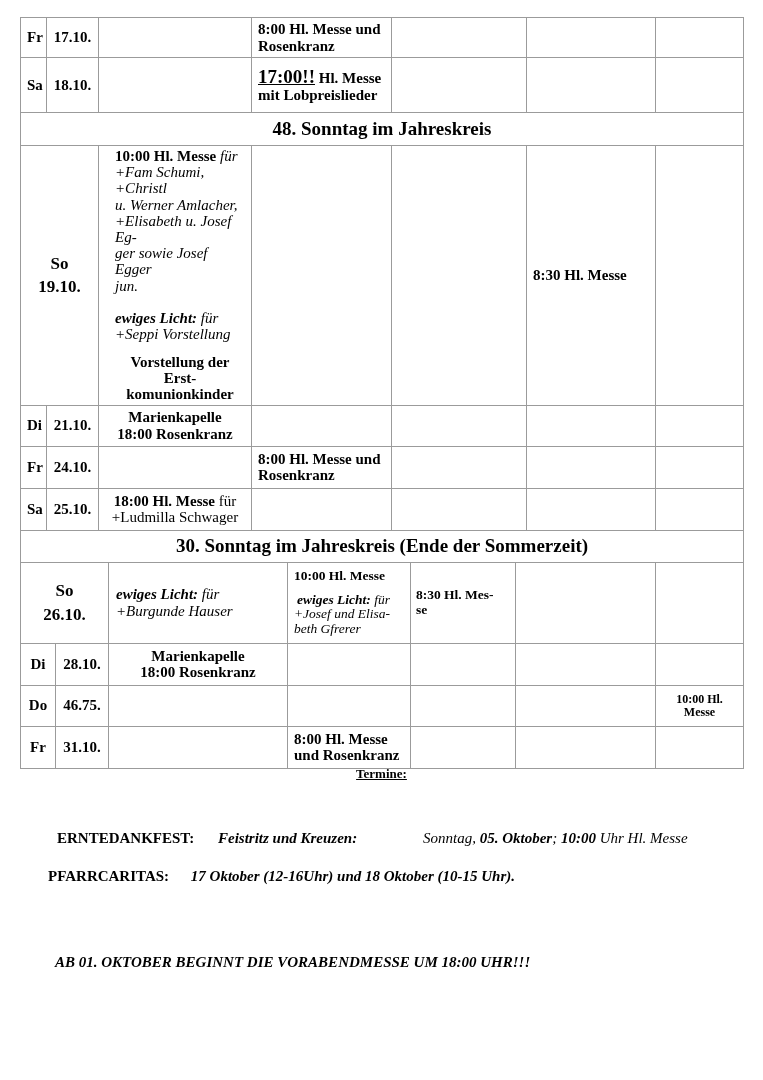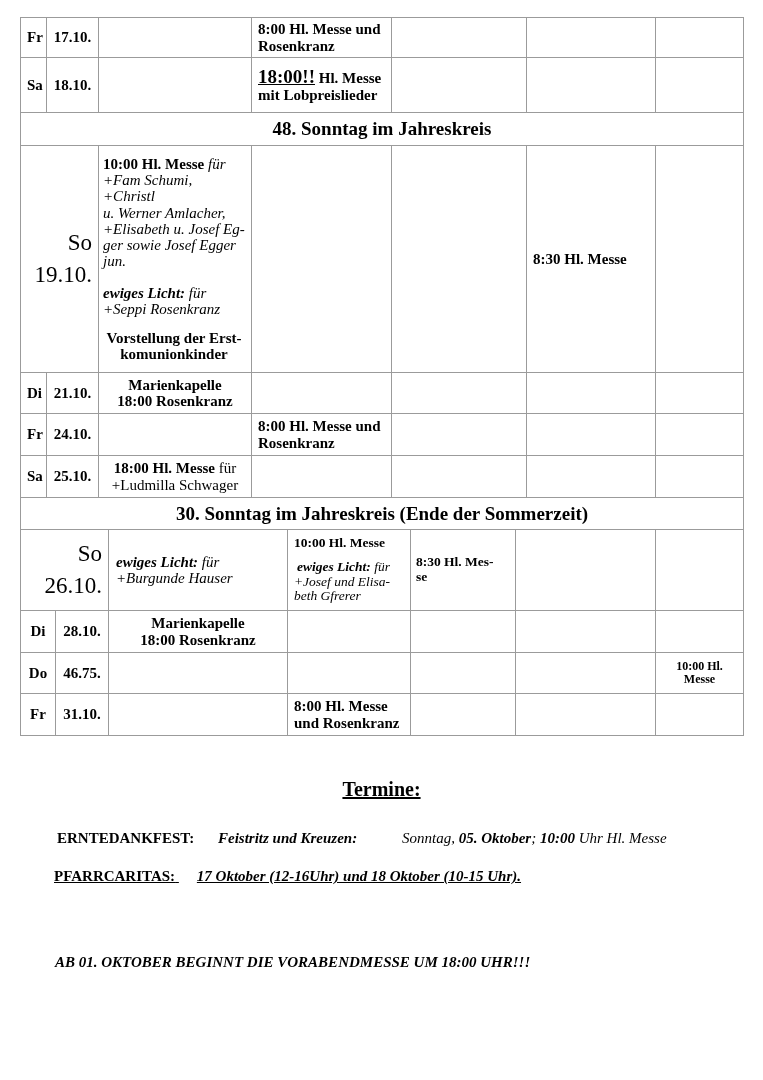--- a/index.html
+++ b/index.html
@@ -11,34 +11,34 @@
   td{border:1px solid #9b9b9b;vertical-align:middle;padding:2px 6px;
      font-size:15px;line-height:1.12;overflow:hidden;}
   .b{font-weight:bold;}
   .i{font-style:italic;}
   .bi{font-weight:bold;font-style:italic;}
   .u{}
   .tc{text-align:center;}
   .tl{text-align:left;}
   .prel{white-space:pre-line;}
   .day,.date{text-align:center;font-weight:bold;}
-  .so-cell{font-size:23px;font-weight:normal;text-align:right;white-space:pre-line;line-height:1.4;}
+  .so-cell{font-size:17px;font-weight:bold;text-align:center;white-space:pre-line;line-height:1.4;}
   .sec-hdr{font-size:19px;font-weight:bold;text-align:center;border:1px solid #9b9b9b;}
   .t18{font-size:19px;font-weight:bold;text-decoration:underline;}
   .evt{font-weight:bold;}
   .sm{font-size:13.5px;}
   .gap16{height:16px;}
   .gap12{height:12px;}
   .lh{line-height:1.08;}
   
   .absline{position:absolute;font-size:15px;white-space:nowrap;}
   #termine-title{position:absolute;top:766px;left:0;width:763px;text-align:center;
-                 font-size:20px;font-weight:bold;text-decoration:underline;margin-top:12px;}
+                 font-size:13px;font-weight:bold;text-decoration:underline;}
   #bottom-line{position:absolute;top:1075px;left:0;width:763px;height:2px;background:#ededed;}
-  .ml20{margin-left:20px;} .ml62{margin-left:41px;} .ml18{margin-left:18px;}
+  .ml20{margin-left:20px;} .ml62{margin-left:62px;} .ml18{margin-left:18px;}
 </style>
 </head>
 <body>
 
 <div id="page">
 
   <div id="doc">
 
     <table id="tbl-upper">
       <colgroup>
@@ -59,47 +59,47 @@
 Rosenkranz</td>
         <td></td>
         <td></td>
         <td></td>
       </tr>
       <tr style="height:55px">
         <td class="day">Sa</td>
         <td class="date">18.10.</td>
         <td></td>
         <td class="tl lh">
-          <span class="t18">18:00!!</span><span class="b"> Hl. Messe</span>
+          <span class="t18">17:00!!</span><span class="b"> Hl. Messe</span>
           <div class="b">mit Lobpreislieder</div>
         </td>
         <td></td>
         <td></td>
         <td></td>
       </tr>
       <tr style="height:33px">
         <td colspan="7" class="sec-hdr">48. Sonntag im Jahreskreis</td>
       </tr>
       <tr style="height:227px">
         <td colspan="2" class="so-cell">So
 19.10.</td>
-        <td class="tl lh" style="padding-left:4px;">
+        <td class="tl lh" style="padding-left:16px;">
           <div>
             <span class="b">10:00 Hl. Messe</span><span class="i"> für</span>
           </div>
           <div class="i prel">+Fam Schumi, +Christl
 u. Werner Amlacher,
 +Elisabeth u. Josef Eg-
 ger sowie Josef Egger
 jun.</div>
           <div class="gap16"></div>
           <div>
             <span class="bi u">ewiges Licht:</span><span class="i"> für</span>
           </div>
-          <div class="i">+Seppi Rosenkranz</div>
+          <div class="i">+Seppi Vorstellung</div>
           <div class="gap12"></div>
           <div class="b u tc prel">Vorstellung der Erst-
 komunionkinder</div>
         </td>
         <td></td>
         <td></td>
         <td class="evt tl">8:30 Hl. Messe</td>
         <td></td>
       </tr>
       <tr style="height:41px">
@@ -210,21 +210,21 @@
   </div>
 
   <div id="termine-title">Termine:</div>
 
   <div class="absline" style="top:830px;left:57px;">
     <span class="b">ERNTEDANKFEST:</span>
     <span class="bi ml20">Feistritz und Kreuzen:</span>
     <span class="ml62"><span class="i">Sonntag, </span><span class="bi">05. Oktober</span><span class="i">; </span><span class="bi">10:00</span><span class="i"> Uhr Hl. Messe</span></span>
   </div>
 
-  <div class="absline" style="top:868px;left:54px;text-decoration:underline;">
+  <div class="absline" style="top:868px;left:48px;">
     <span class="b">PFARRCARITAS:</span>
     <span class="bi ml18">17 Oktober (12-16Uhr) und 18 Oktober (10-15 Uhr).</span>
   </div>
 
   <div class="absline bi" style="top:906px;left:55px;margin-top:48px;">AB 01. OKTOBER BEGINNT DIE VORABENDMESSE UM 18:00 UHR!!!</div>
 
   <div id="bottom-line"></div>
 </div>
 
 </body></html>

